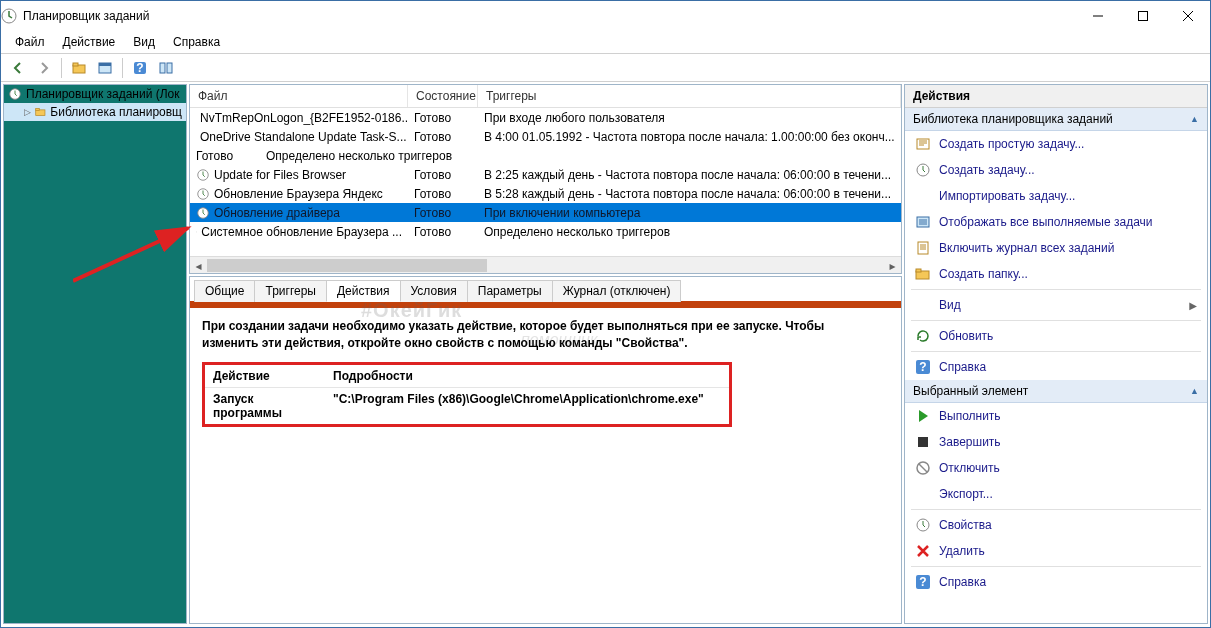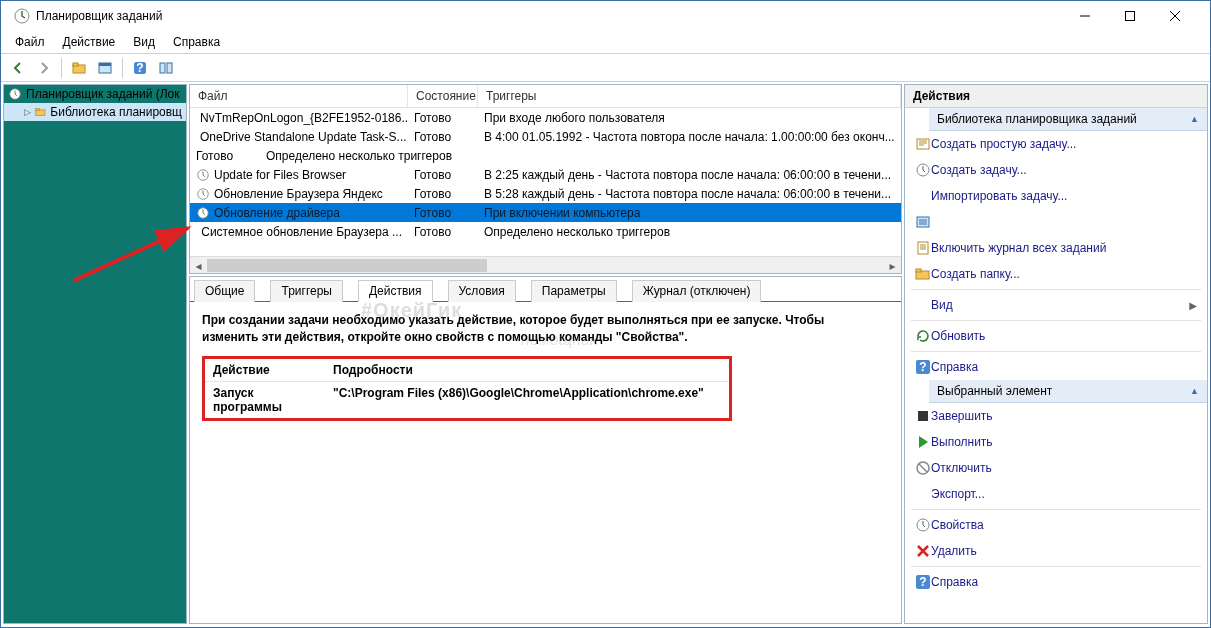--- a/index.html
+++ b/index.html
@@ -1,18 +1,18 @@
 <!DOCTYPE html>
 <html><head>
 <meta charset="utf-8">
 <style>
 * { box-sizing: border-box; margin: 0; padding: 0; font-family: "Segoe UI", Tahoma, sans-serif; font-size: 12px; }
 body { background: #fff; width: 1211px; height: 628px; overflow: hidden; border: 1px solid #3a6ea5; position: relative; }
 
-.titlebar { height: 30px; display: flex; align-items: center; padding: 0 13px; background: #fff; }
+.titlebar { height: 30px; display: flex; align-items: center; padding: 0 0; background: #fff; }
 .titlebar .app-icon { width: 16px; height: 16px; margin-right: 6px; }
 .titlebar .title { flex: 1; color: #000; }
 .winbtns { display: flex; }
 .winbtn { width: 45px; height: 28px; display: flex; align-items: center; justify-content: center; color: #333; }
 
 .menubar { height: 22px; display: flex; align-items: center; padding: 0 6px; gap: 2px; background: #fff; }
 .menuitem { padding: 2px 8px; cursor: default; }
 
 .sep { height: 1px; background: #d0d0d0; margin: 0; }
 
@@ -39,39 +39,39 @@
 .row .cell { padding: 0 6px; white-space: nowrap; overflow: hidden; text-overflow: ellipsis; }
 .row .cf { width: 218px; display: flex; align-items: center; gap: 4px; }
 .row .cs { width: 70px; }
 .row .ct { flex: 1; }
 .row.selected { background: #0078d7; color: #0f172a; }
 .hscroll { height: 17px; background: #f0f0f0; border-top: 1px solid #dcdcdc; position: relative; }
 .hscroll .thumb { position: absolute; left: 17px; top: 2px; width: 280px; height: 13px; background: #cdcdcd; }
 .hscroll .arr { position: absolute; top: 0; width: 17px; height: 17px; display:flex; align-items:center; justify-content:center; color:#606060; }
 
 .detailpane { flex: 1; border: 1px solid #9fb5c9; background: #fff; display: flex; flex-direction: column; }
-.tabs { display: flex; border-bottom: 1px solid #c2410c; padding: 2px 4px 0; gap: 16px; background: #fff; }
+.tabs { display: flex; border-bottom: 7px solid #c2410c; padding: 2px 4px 0; gap: 0; background: #fff; }
 .tab { padding: 3px 10px; border: 1px solid #ccc; border-bottom: none; background: #fff; margin-right: -1px; position: relative; top: 1px; }
 .tab.active { background: #fff; border-bottom: 1px solid #fff; z-index: 2; }
 .tab.inactive { background: #f4f4f4; }
 .tabbody { padding: 10px 12px; flex: 1; position: relative; font-weight: bold; }
 .hint { color: #000; font-size: 12px; line-height: 1.4; margin-bottom: 10px; max-width: 640px; }
 .actiontbl { border: 3px solid #d22; width: 530px; }
 .actiontbl .ahdr { display: flex; border-bottom: 1px solid #e5e5e5; }
 .actiontbl .ahdr div { padding: 4px 8px; }
 .actiontbl .arow { display: flex; }
 .actiontbl .arow div { padding: 4px 8px; }
 .ac1 { width: 120px; }
 .ac2 { flex: 1; }
 
 .rightpane { width: 304px; border: 1px solid #9fb5c9; margin: 2px 2px 2px 0; background: #fff; display: flex; flex-direction: column; }
 .rphdr { background: #f0f0f0; padding: 4px 8px; font-weight: bold; border-bottom: 1px solid #d0d0d0; }
-.rpsection { background: #e3ecf7; padding: 4px 8px; display: flex; align-items: center; justify-content: space-between; border-bottom: 1px solid #c5d5e8; margin-left: 24px; }
+.rpsection { background: #e3ecf7; padding: 4px 8px; display: flex; align-items: center; justify-content: space-between; border-bottom: 1px solid #c5d5e8; }
 .rpsection .arrow { color: #3a6ea5; font-size: 9px; }
-.rpitem { display: flex; align-items: center; padding: 5px 10px; cursor: default; }
+.rpitem { display: flex; align-items: center; padding: 5px 10px; gap: 8px; cursor: default; }
 .rpitem .ricon { width: 16px; height: 16px; flex-shrink: 0; display: flex; align-items: center; justify-content: center; }
 .rpitem .chev { color: #666; font-size: 10px; }
 .rpitem .rlabel { flex: 1; color: #1a1a8a; }
 .rpsep { height: 1px; background: #e0e0e0; margin: 2px 6px; }
 
 .clock-icon { width: 14px; height: 14px; }
 .folder-icon { width: 14px; height: 14px; }
 
 .watermark { position: absolute; top: 298px; left: 360px; font-size: 20px; font-weight: bold; color: rgba(100,100,100,0.22); pointer-events: none; z-index: 50; letter-spacing: 1px; }
 .watermark2 { position: absolute; top: 330px; left: 520px; font-size: 16px; font-style: italic; color: rgba(100,100,100,0.18); pointer-events: none; z-index: 50; }
@@ -313,20 +313,21 @@
           <span class="ricon"></span>
           <span class="rlabel">Импортировать задачу...</span>
         </div>
         <div class="rpitem">
           <span class="ricon">
             <svg width="16" height="16">
               <rect x="2" y="3" width="12" height="10" fill="#cde6f7" stroke="#3a6ea5"></rect>
               <path d="M4 6h8M4 8h8M4 10h8" stroke="#3a6ea5"></path>
             </svg>
           </span>
+          <span class="rlabel">Отображать все выполняемые задачи</span>
         </div>
         <div class="rpitem">
           <span class="ricon">
             <svg width="16" height="16">
               <rect x="3" y="2" width="10" height="12" fill="#fff" stroke="#b88a2a"></rect>
               <path d="M5 5h6M5 7h6M5 9h6" stroke="#b88a2a"></path>
             </svg>
           </span>
           <span class="rlabel">Включить журнал всех заданий</span>
         </div>
@@ -367,32 +368,32 @@
         </div>
       </div>
     <div class="rpsection">
       <span>Выбранный элемент</span>
       <span class="arrow">▲</span>
     </div>
     <div id="actions2">
         <div class="rpitem">
           <span class="ricon">
             <svg width="16" height="16">
+              <path d="M4 2l9 6-9 6z" fill="#2a9a2a"></path>
+            </svg>
+          </span>
+          <span class="rlabel">Выполнить</span>
+        </div>
+        <div class="rpitem">
+          <span class="ricon">
+            <svg width="16" height="16">
               <rect x="3" y="3" width="10" height="10" fill="#333"></rect>
             </svg>
           </span>
           <span class="rlabel">Завершить</span>
-        </div>
-        <div class="rpitem">
-          <span class="ricon">
-            <svg width="16" height="16">
-              <path d="M4 2l9 6-9 6z" fill="#2a9a2a"></path>
-            </svg>
-          </span>
-          <span class="rlabel">Выполнить</span>
         </div>
         <div class="rpitem">
           <span class="ricon">
             <svg width="16" height="16">
               <circle cx="8" cy="8" r="6" fill="none" stroke="#888" stroke-width="1.5"></circle>
               <path d="M4 4l8 8" stroke="#888" stroke-width="1.5"></path>
             </svg>
           </span>
           <span class="rlabel">Отключить</span>
         </div>

